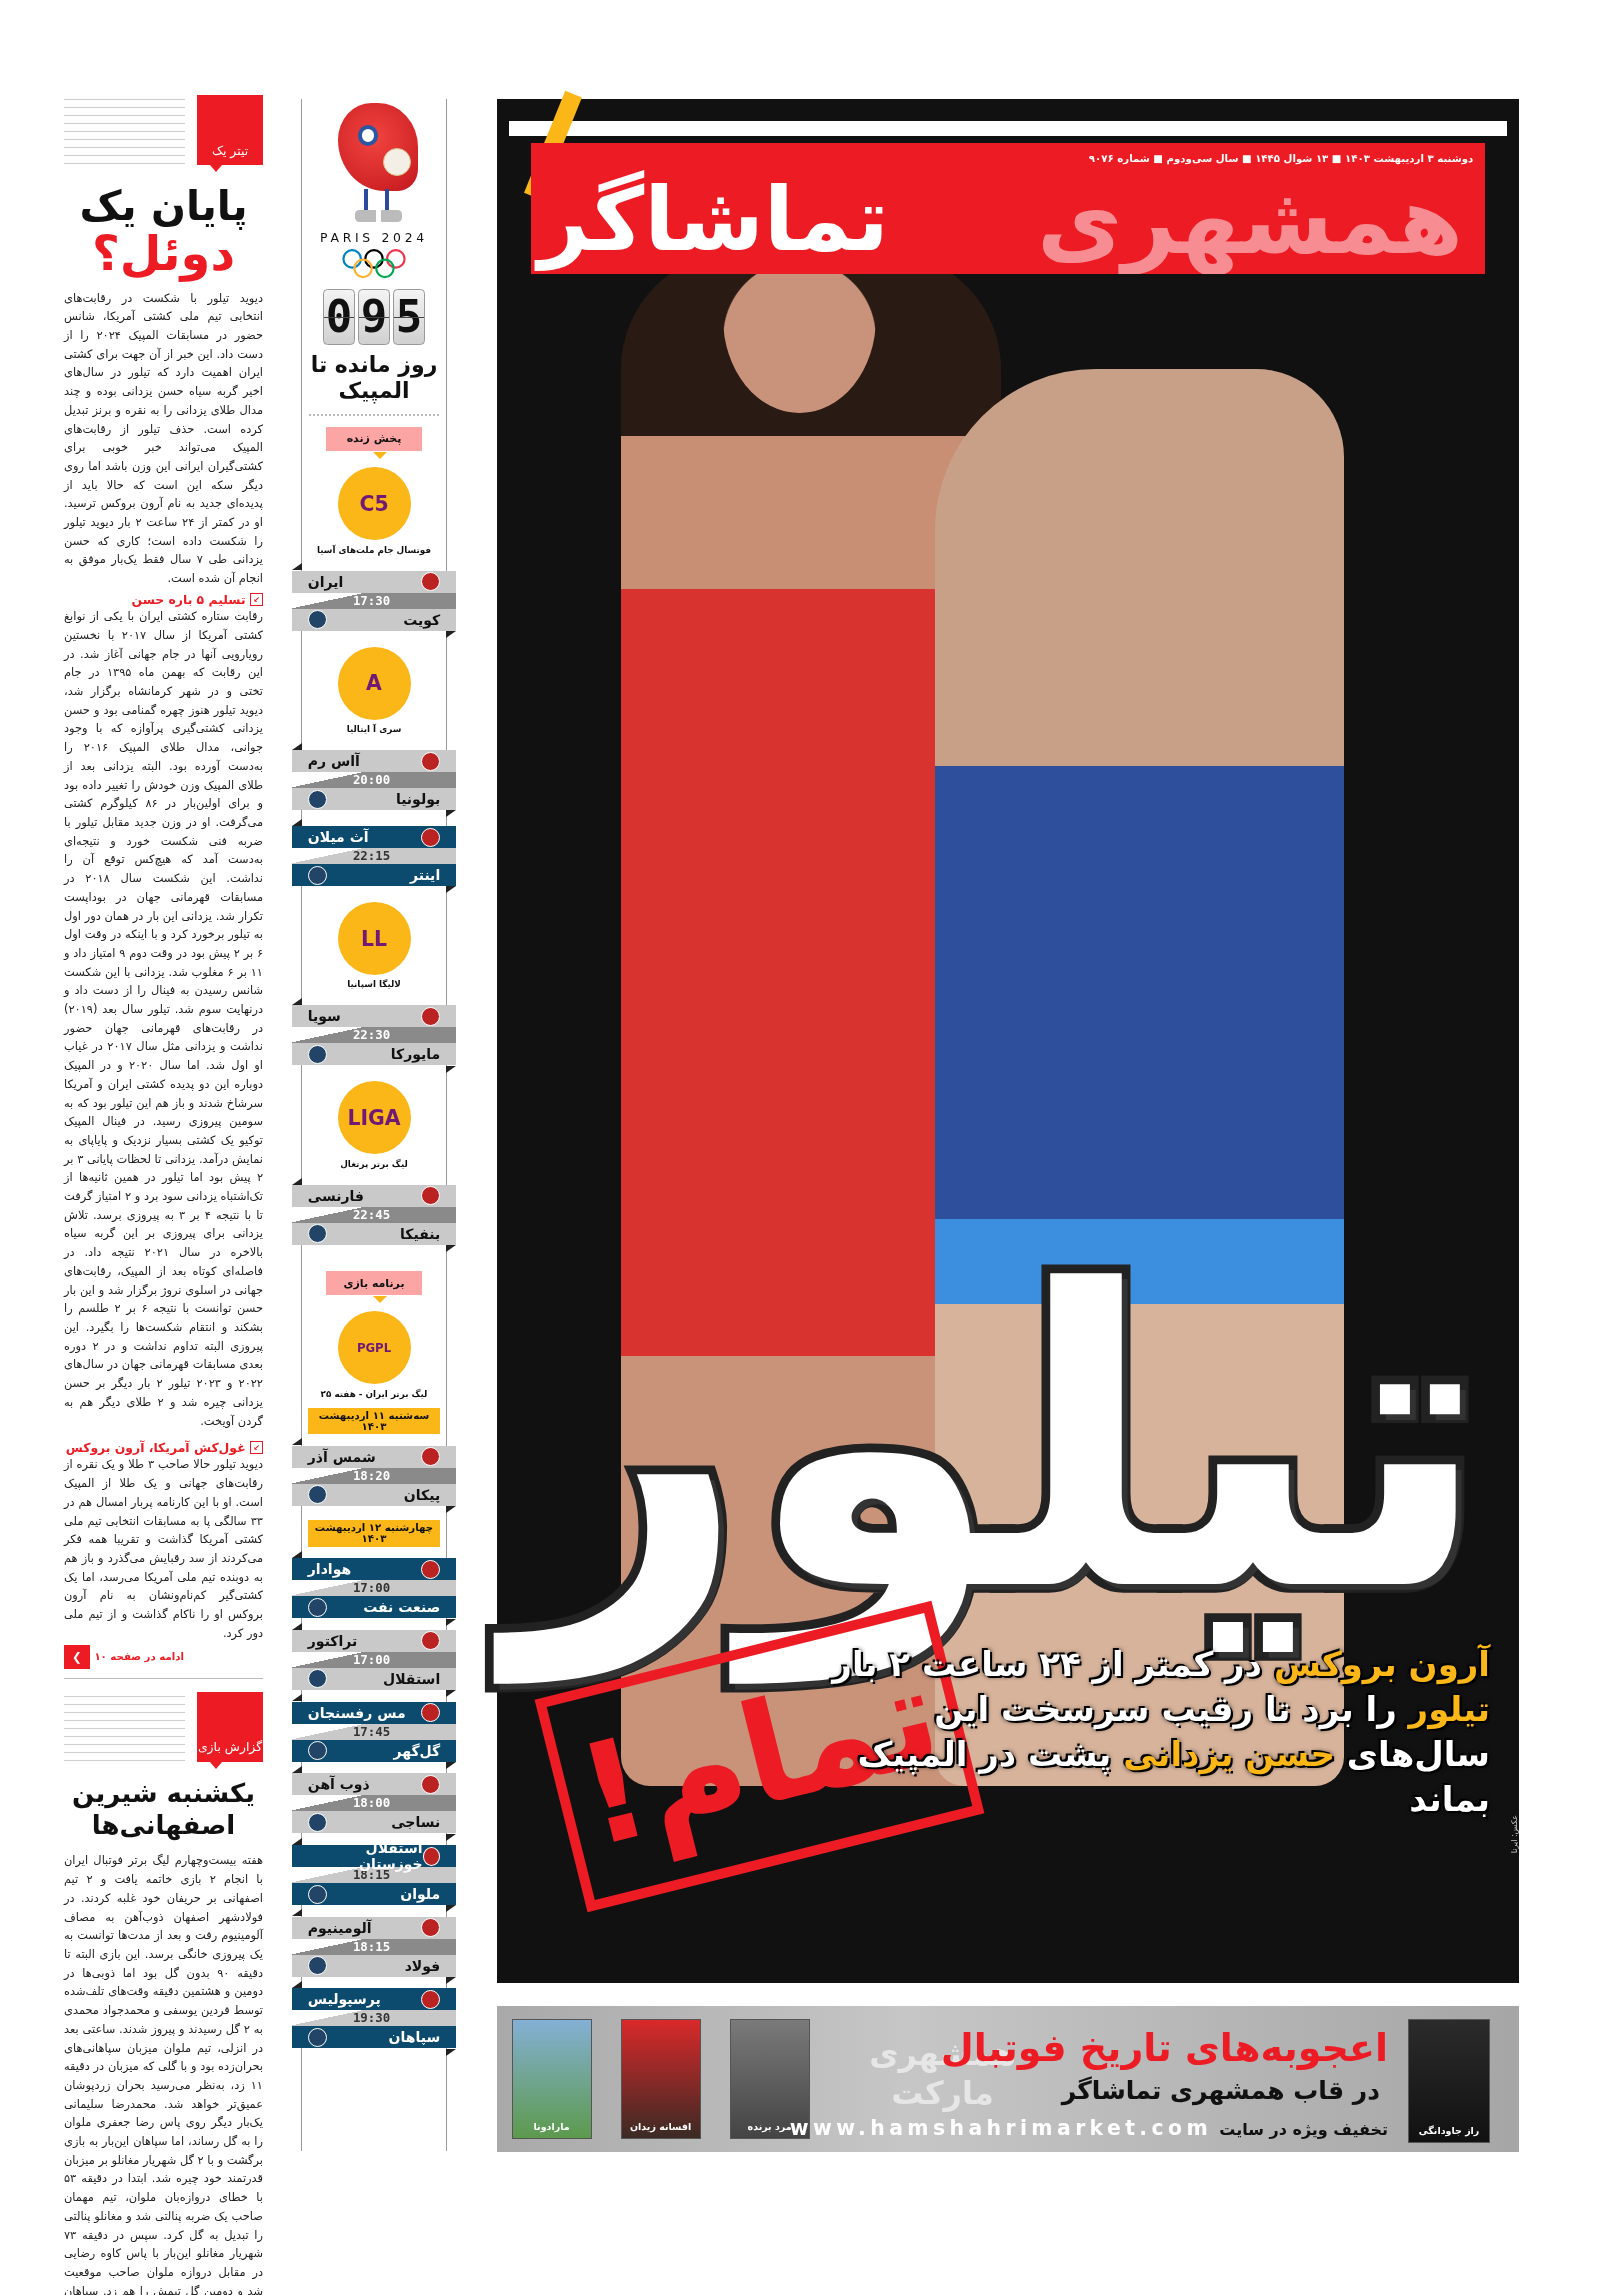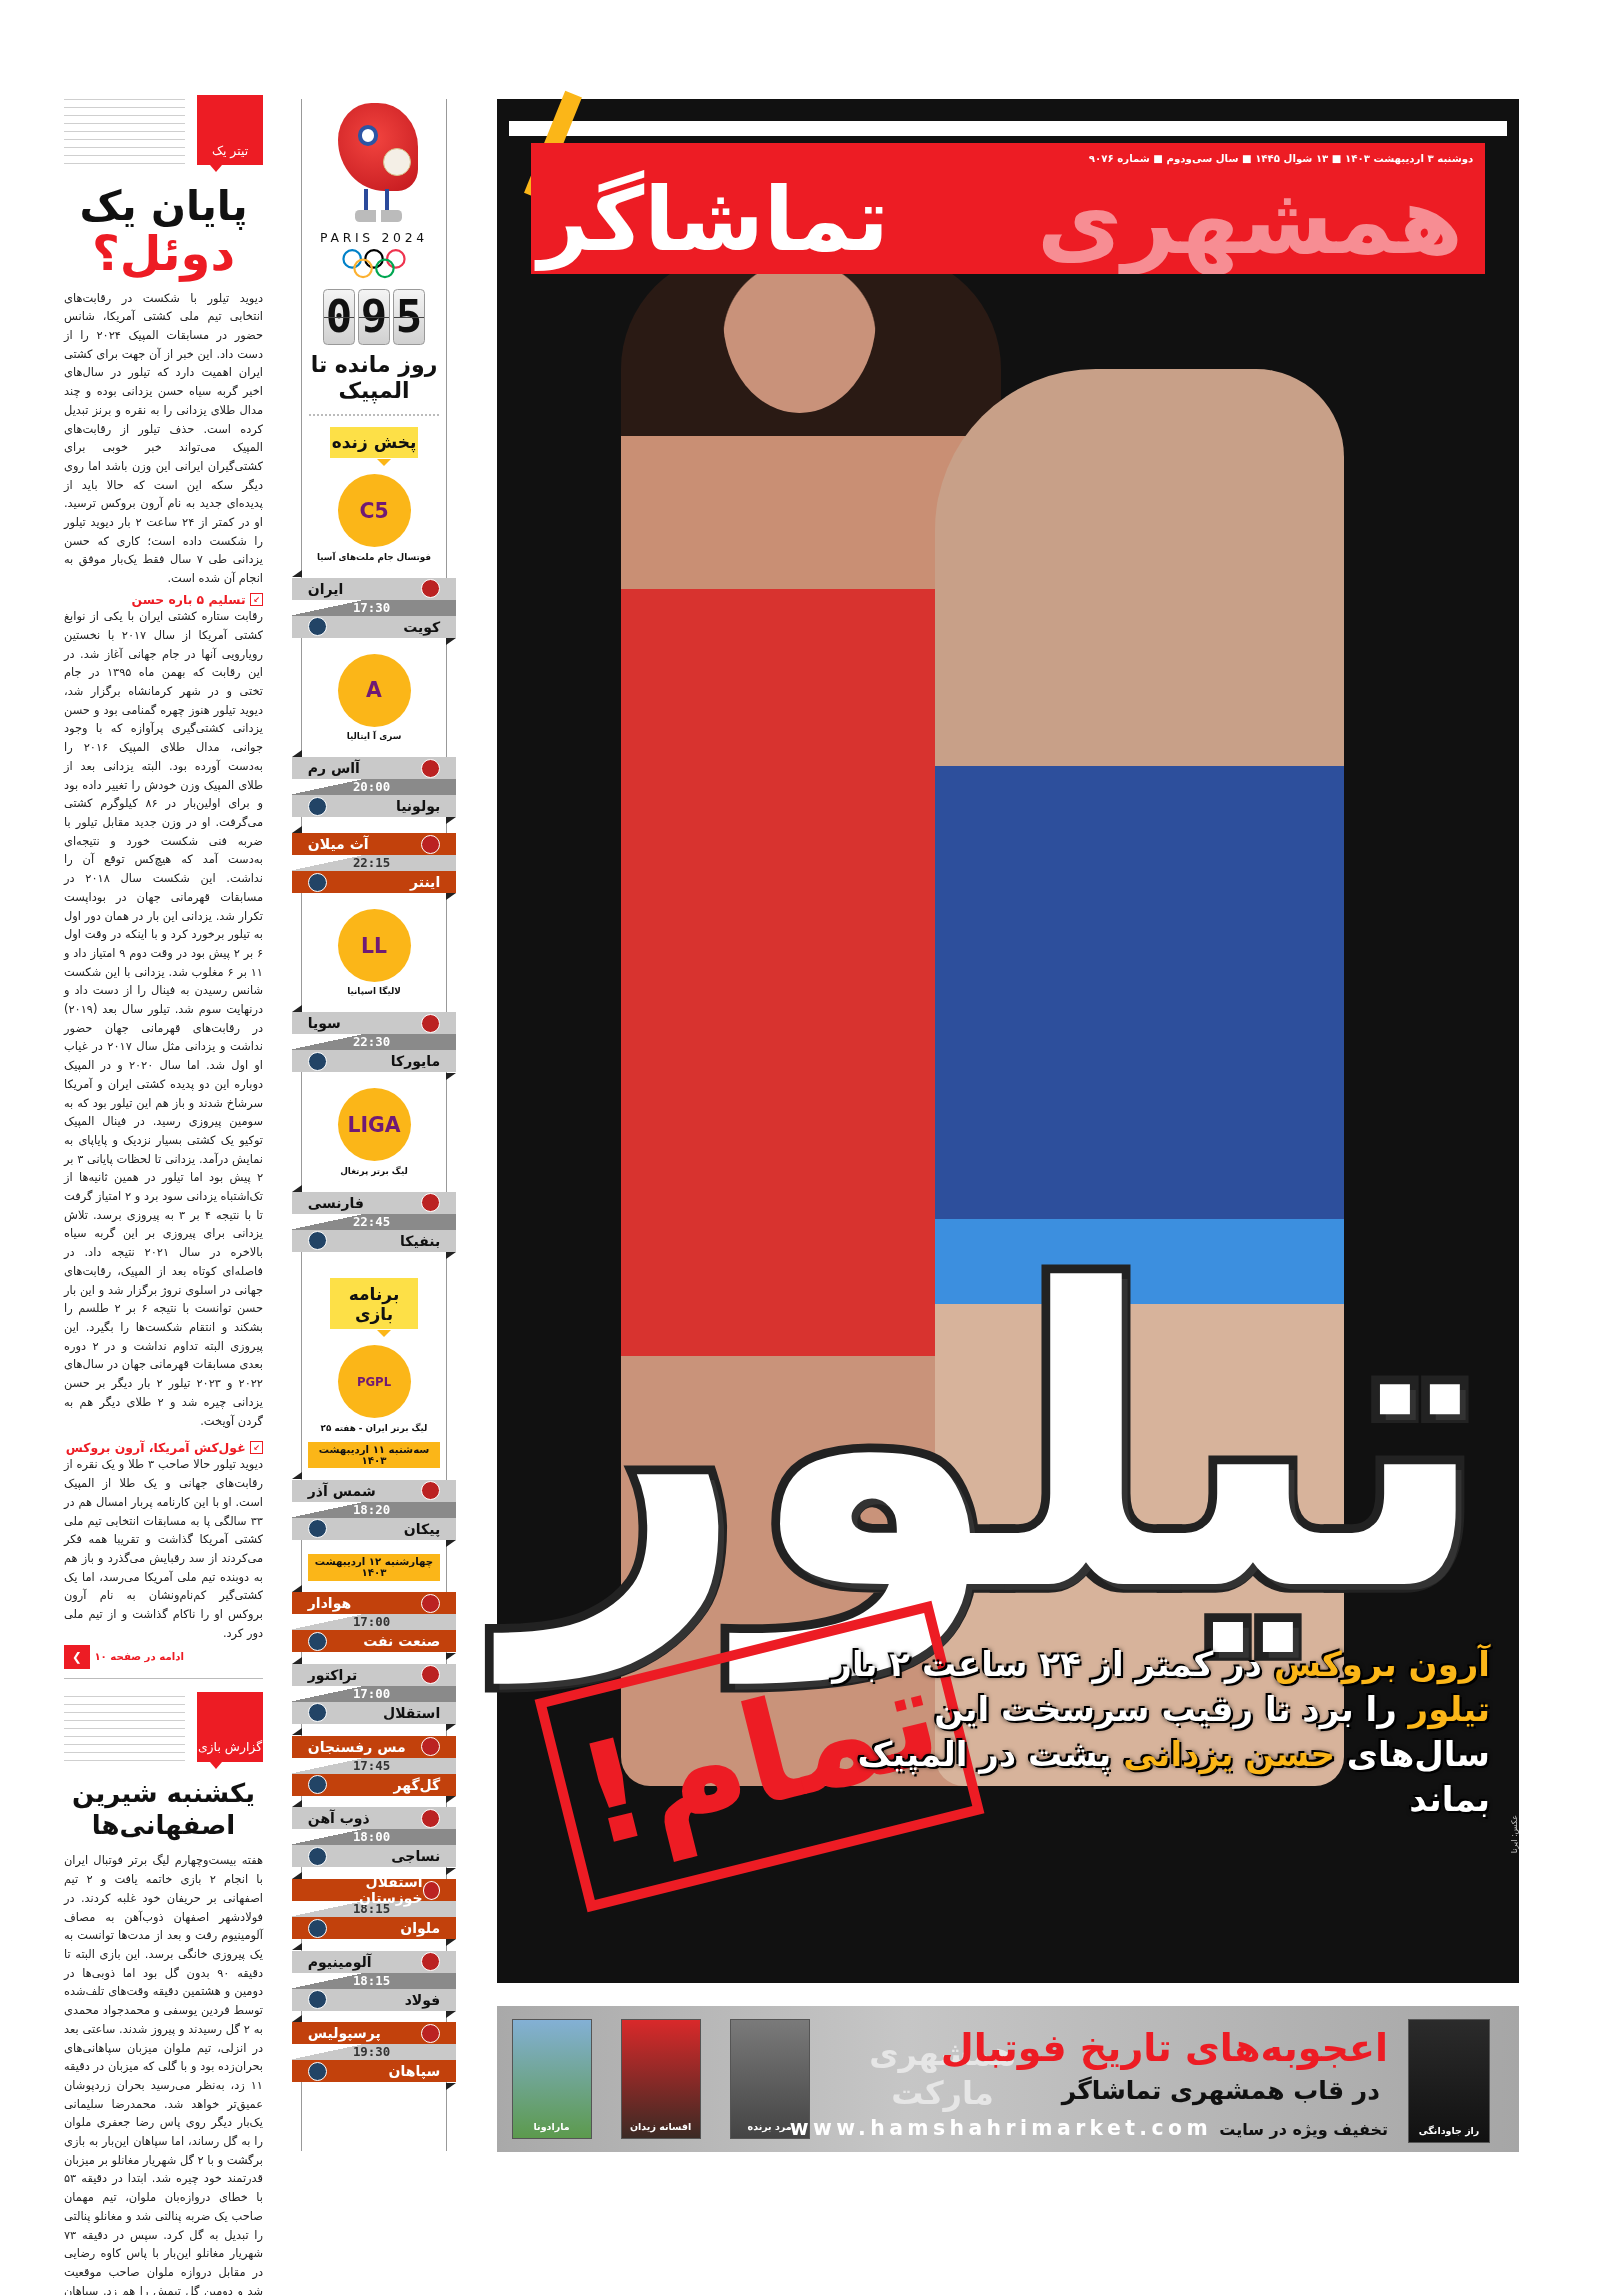--- a/index.html
+++ b/index.html
@@ -33,29 +33,29 @@
   .mascot .badge { position: absolute; left: 60px; top: 45px; width: 28px; height: 28px; border-radius: 50%; background: #f4efe6; border: 1.5px solid #d6c08a; }
   .mascot .legs { position: absolute; left: 41px; top: 86px; width: 25px; height: 22px; border-left: 4.4px solid #2b4a9b; border-right: 4.4px solid #2b4a9b; }
   .mascot .shoes { position: absolute; left: 32px; top: 107px; width: 47px; height: 11.7px; background: linear-gradient(90deg,#bbb 0 45%, transparent 45% 55%, #bbb 55%); border-radius: 4.4px; }
   .paris { text-align: center; font-size: 12.4px; letter-spacing: 3.7px; margin-top: 2.9px; font-family: "DejaVu Sans", sans-serif; }
   .rings { display: block; margin: 2.9px auto 0; }
   .countdown { display: flex; justify-content: center; gap: 2.9px; margin-top: 8.8px; }
   .digit { width: 32px; height: 56px; border-radius: 4.4px; background: linear-gradient(#f4f4f4, #d0d0d0); border: 0.7px solid #999; font-family: "DejaVu Sans Mono", monospace; font-size: 44px; font-weight: bold; display: flex; align-items: center; justify-content: center; position: relative; color: #111; }
   .digit::after { content: ""; position: absolute; left: 0; right: 0; top: 27px; border-top: 1.5px solid #444; }
   .days-label { text-align: center; font-weight: bold; font-size: 22px; line-height: 26px; direction: rtl; margin-top: 7.3px; }
   .dots { border-top: 2.2px dotted #bbb; margin: 10.2px 7.3px; }
-  .yellow-tag { width: 88px; margin: 0 auto; background: #fde047; text-align: center; font-weight: bold; font-size: 17px; padding: 5.8px 0; position: relative; direction: rtl; }
+  .yellow-tag { width: 96px; margin: 0 auto; background: #fca5a5; text-align: center; font-weight: bold; font-size: 11px; padding: 5.8px 0; position: relative; direction: rtl; }
   .yellow-tag::after { content: ""; position: absolute; bottom: -7.3px; left: 47px; border-left: 7.3px solid transparent; border-right: 7.3px solid transparent; border-top: 7.3px solid #fbb618; }
   .league { text-align: center; margin-top: 16px; }
   .league-logo { width: 73px; height: 73px; border-radius: 50%; background: #fbb618; margin: 0 auto; display: flex; align-items: center; justify-content: center; font-weight: bold; color: #701a75; font-size: 20.4px; }
   .league-name { font-size: 8.8px; font-weight: bold; direction: rtl; margin-top: 4.4px; }
   .match { position: relative; margin: 7.3px -10.2px 0; }
   .m-row { height: 22px; display: flex; align-items: center; justify-content: space-between; padding: 0 16px; position: relative; }
   .m-row.light { background: #c9c9c9; color: #111; }
-  .m-row.dark { background: #c2410c; color: #fff; }
+  .m-row.dark { background: #0c4a6e; color: #fff; }
   .m-team { font-weight: bold; font-size: 14px; direction: rtl; }
   .m-crest { width: 19px; height: 19px; border-radius: 50%; border: 1.5px solid #fff; }
   .m-time { text-align: right; padding-right: 66px; font-family: "DejaVu Sans Mono", monospace; font-weight: bold; font-size: 12.4px; height: 16px; line-height: 16px; color: #fff; background: linear-gradient(168deg, #fff 0 30%, #8a8a8a 30%); }
   .m-time.dk { color: #333; background: linear-gradient(168deg, #fff 0 30%, #c9c9c9 30%); }
   .match::before, .match::after { content: ""; position: absolute; width: 0; height: 0; }
   .match::before { left: 0; top: -7.3px; border-right: 10.2px solid #222; border-top: 7.3px solid transparent; }
   .match::after { right: 0; bottom: -7.3px; border-left: 10.2px solid #222; border-bottom: 7.3px solid transparent; }
   .date-strip { background: #fbb618; text-align: center; font-weight: bold; font-size: 10.2px; direction: rtl; margin: 8.8px 5.8px 4.4px; padding: 2.2px 0; }
 
   

